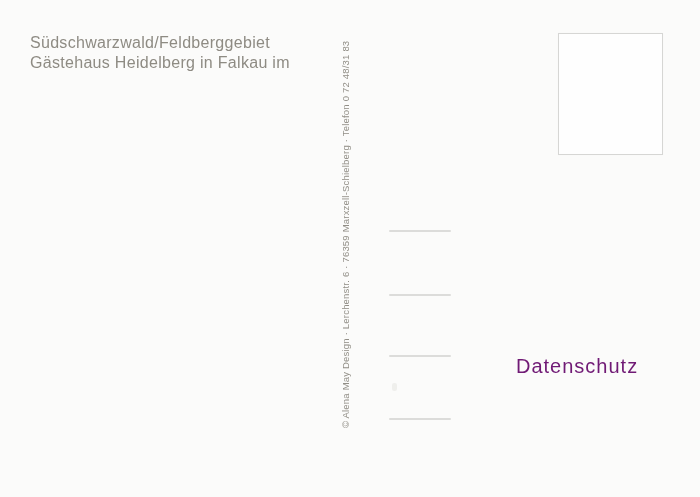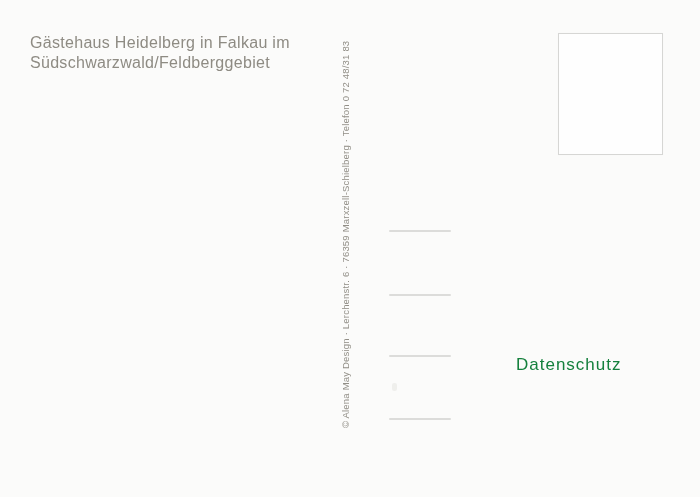--- a/index.html
+++ b/index.html
@@ -86,34 +86,34 @@
     top: 342px;
     color: #9b9b9b;
     font-size: 17.5px;
     letter-spacing: 1px;
     white-space: nowrap;
   }
   .watermark-line2 {
     position: absolute;
     left: 516px;
     top: 355px;
-    color: #15803d;
-    font-size: 17px;
+    color: #701a75;
+    font-size: 20px;
     letter-spacing: 1px;
     white-space: nowrap;
   }
 </style>
 </head>
 <body>
 
 <div id="postcard">
 
   <div class="title-block">
+    <div>Südschwarzwald/Feldberggebiet</div>
     <div>Gästehaus Heidelberg in Falkau im</div>
-    <div>Südschwarzwald/Feldberggebiet</div>
   </div>
 
   <div class="stamp-box"></div>
 
   <div class="credit-vertical">© Alena May Design · Lerchenstr. 6 · 76359 Marxzell-Schielberg · Telefon 0 72 48/31 83</div>
 
   <div class="address-line l1"></div>
   <div class="address-line l2"></div>
   <div class="address-line l3"></div>
   <div class="address-line l4"></div>

